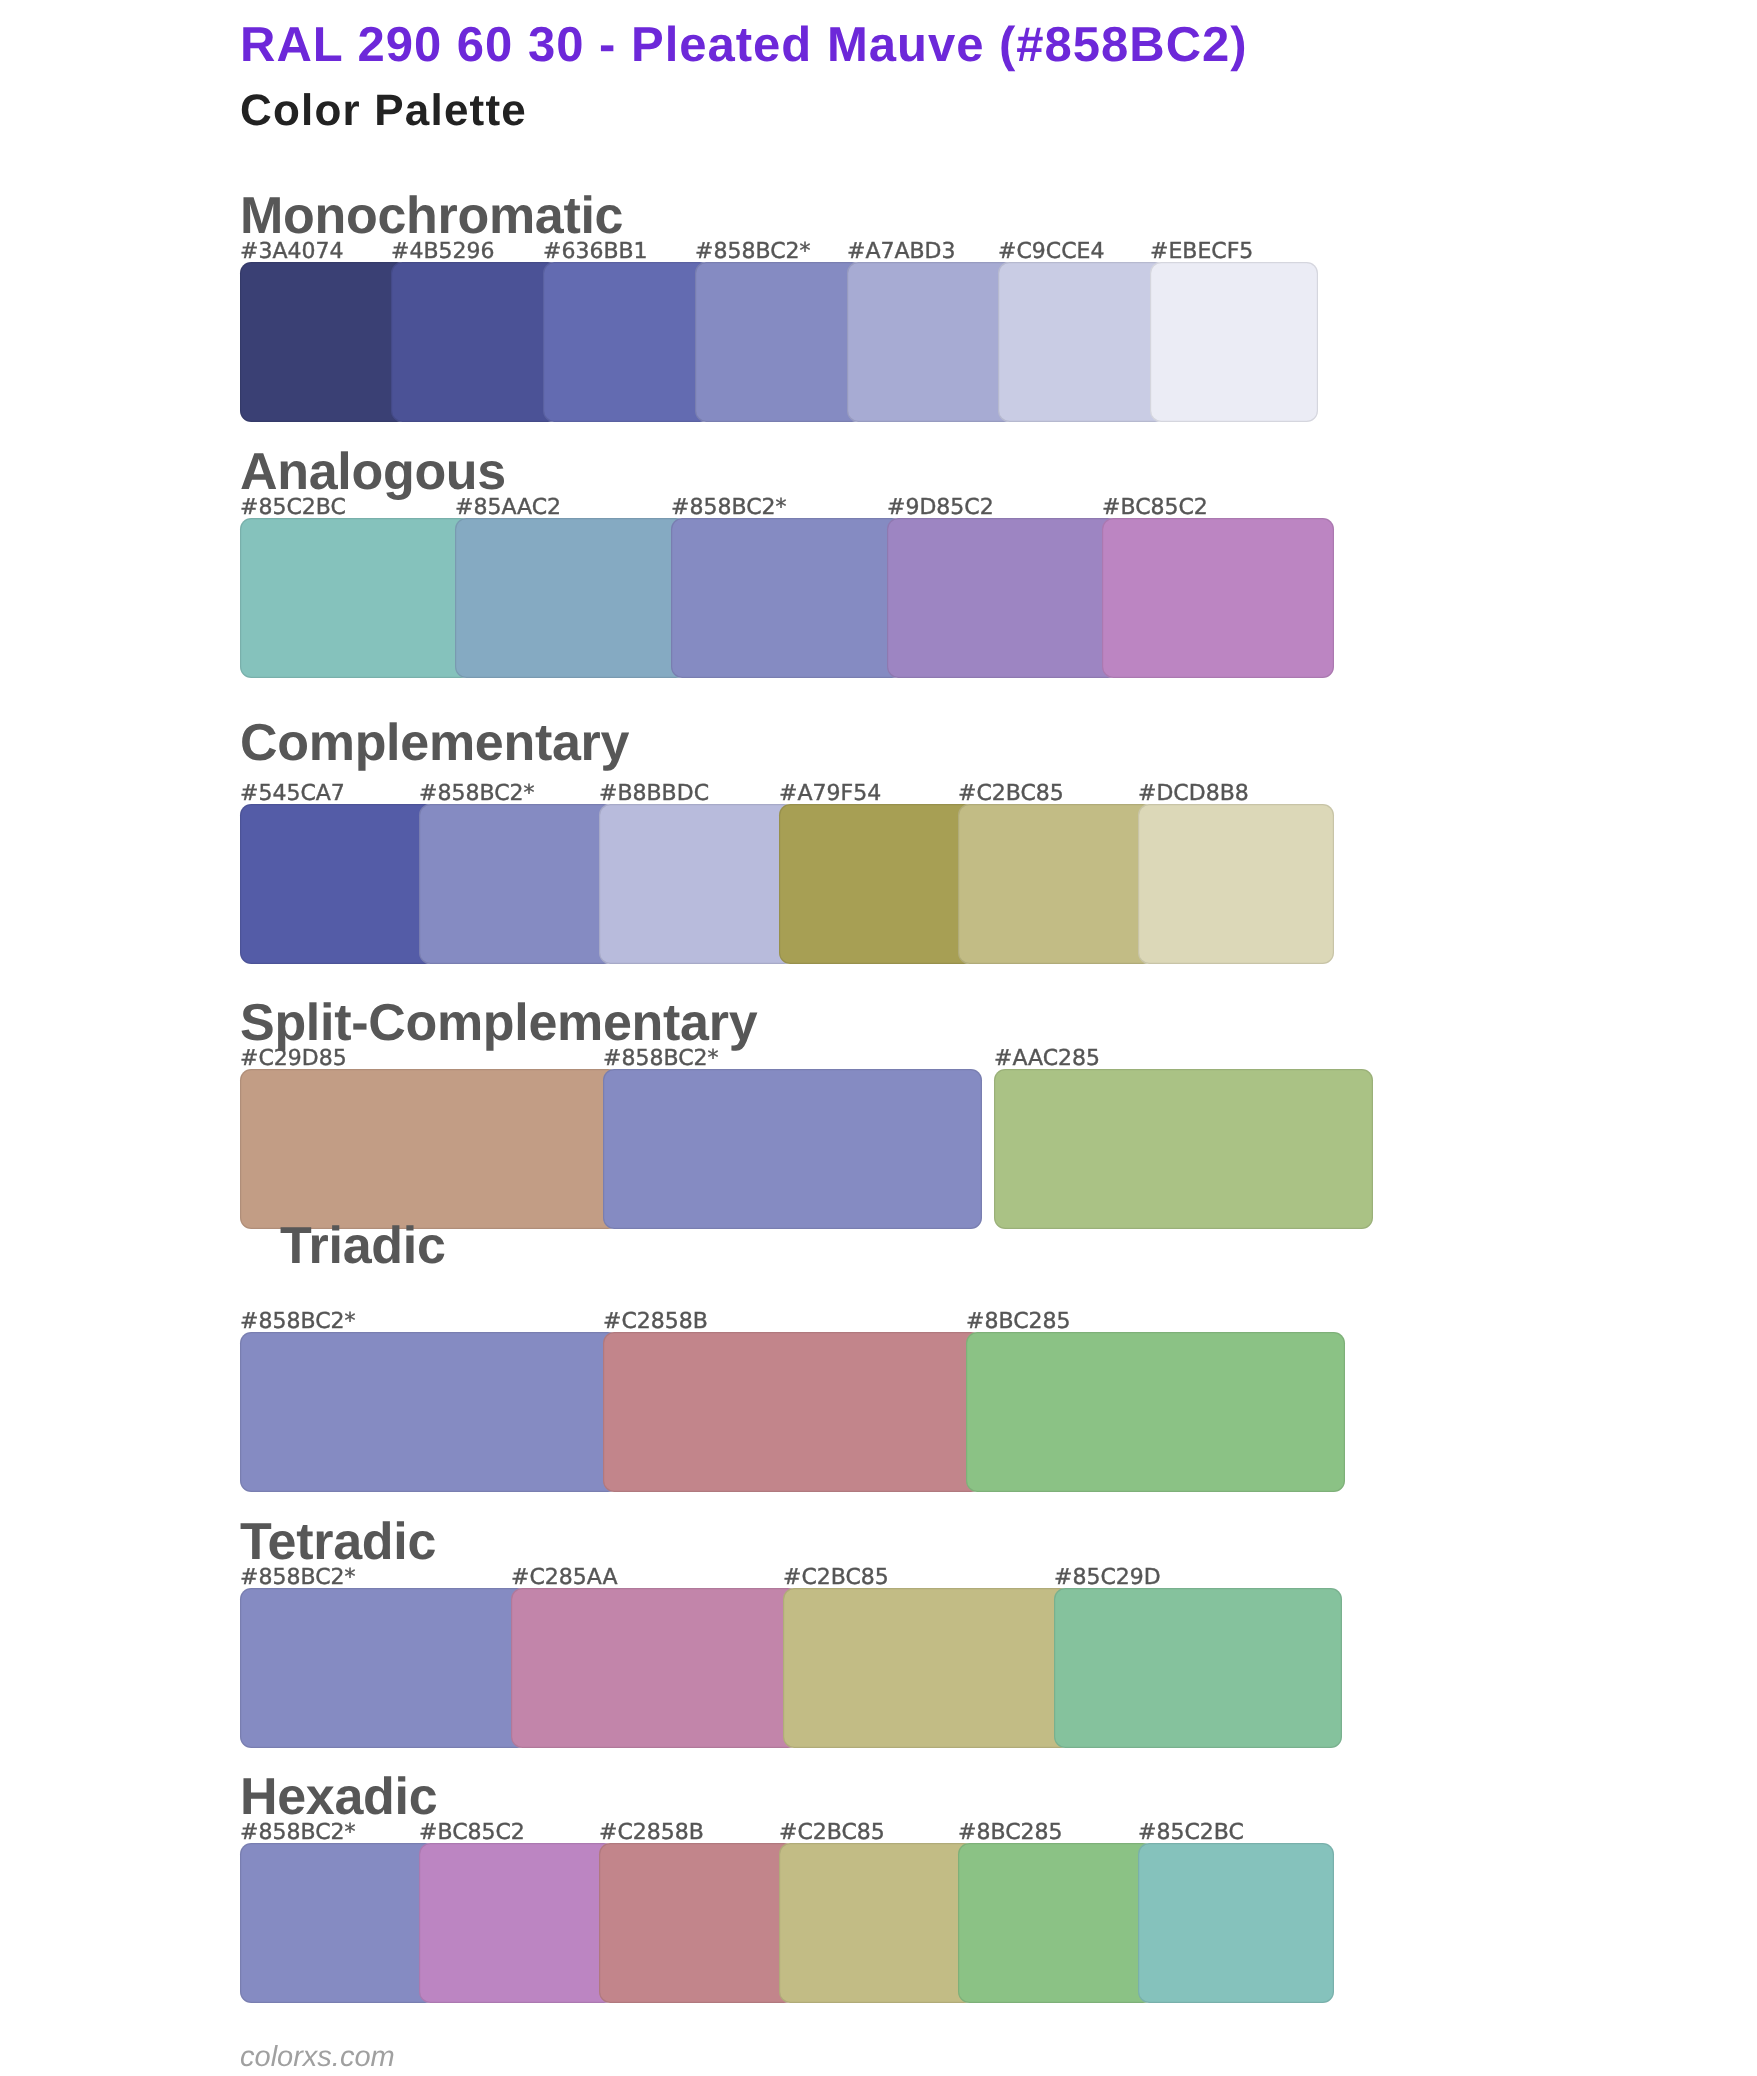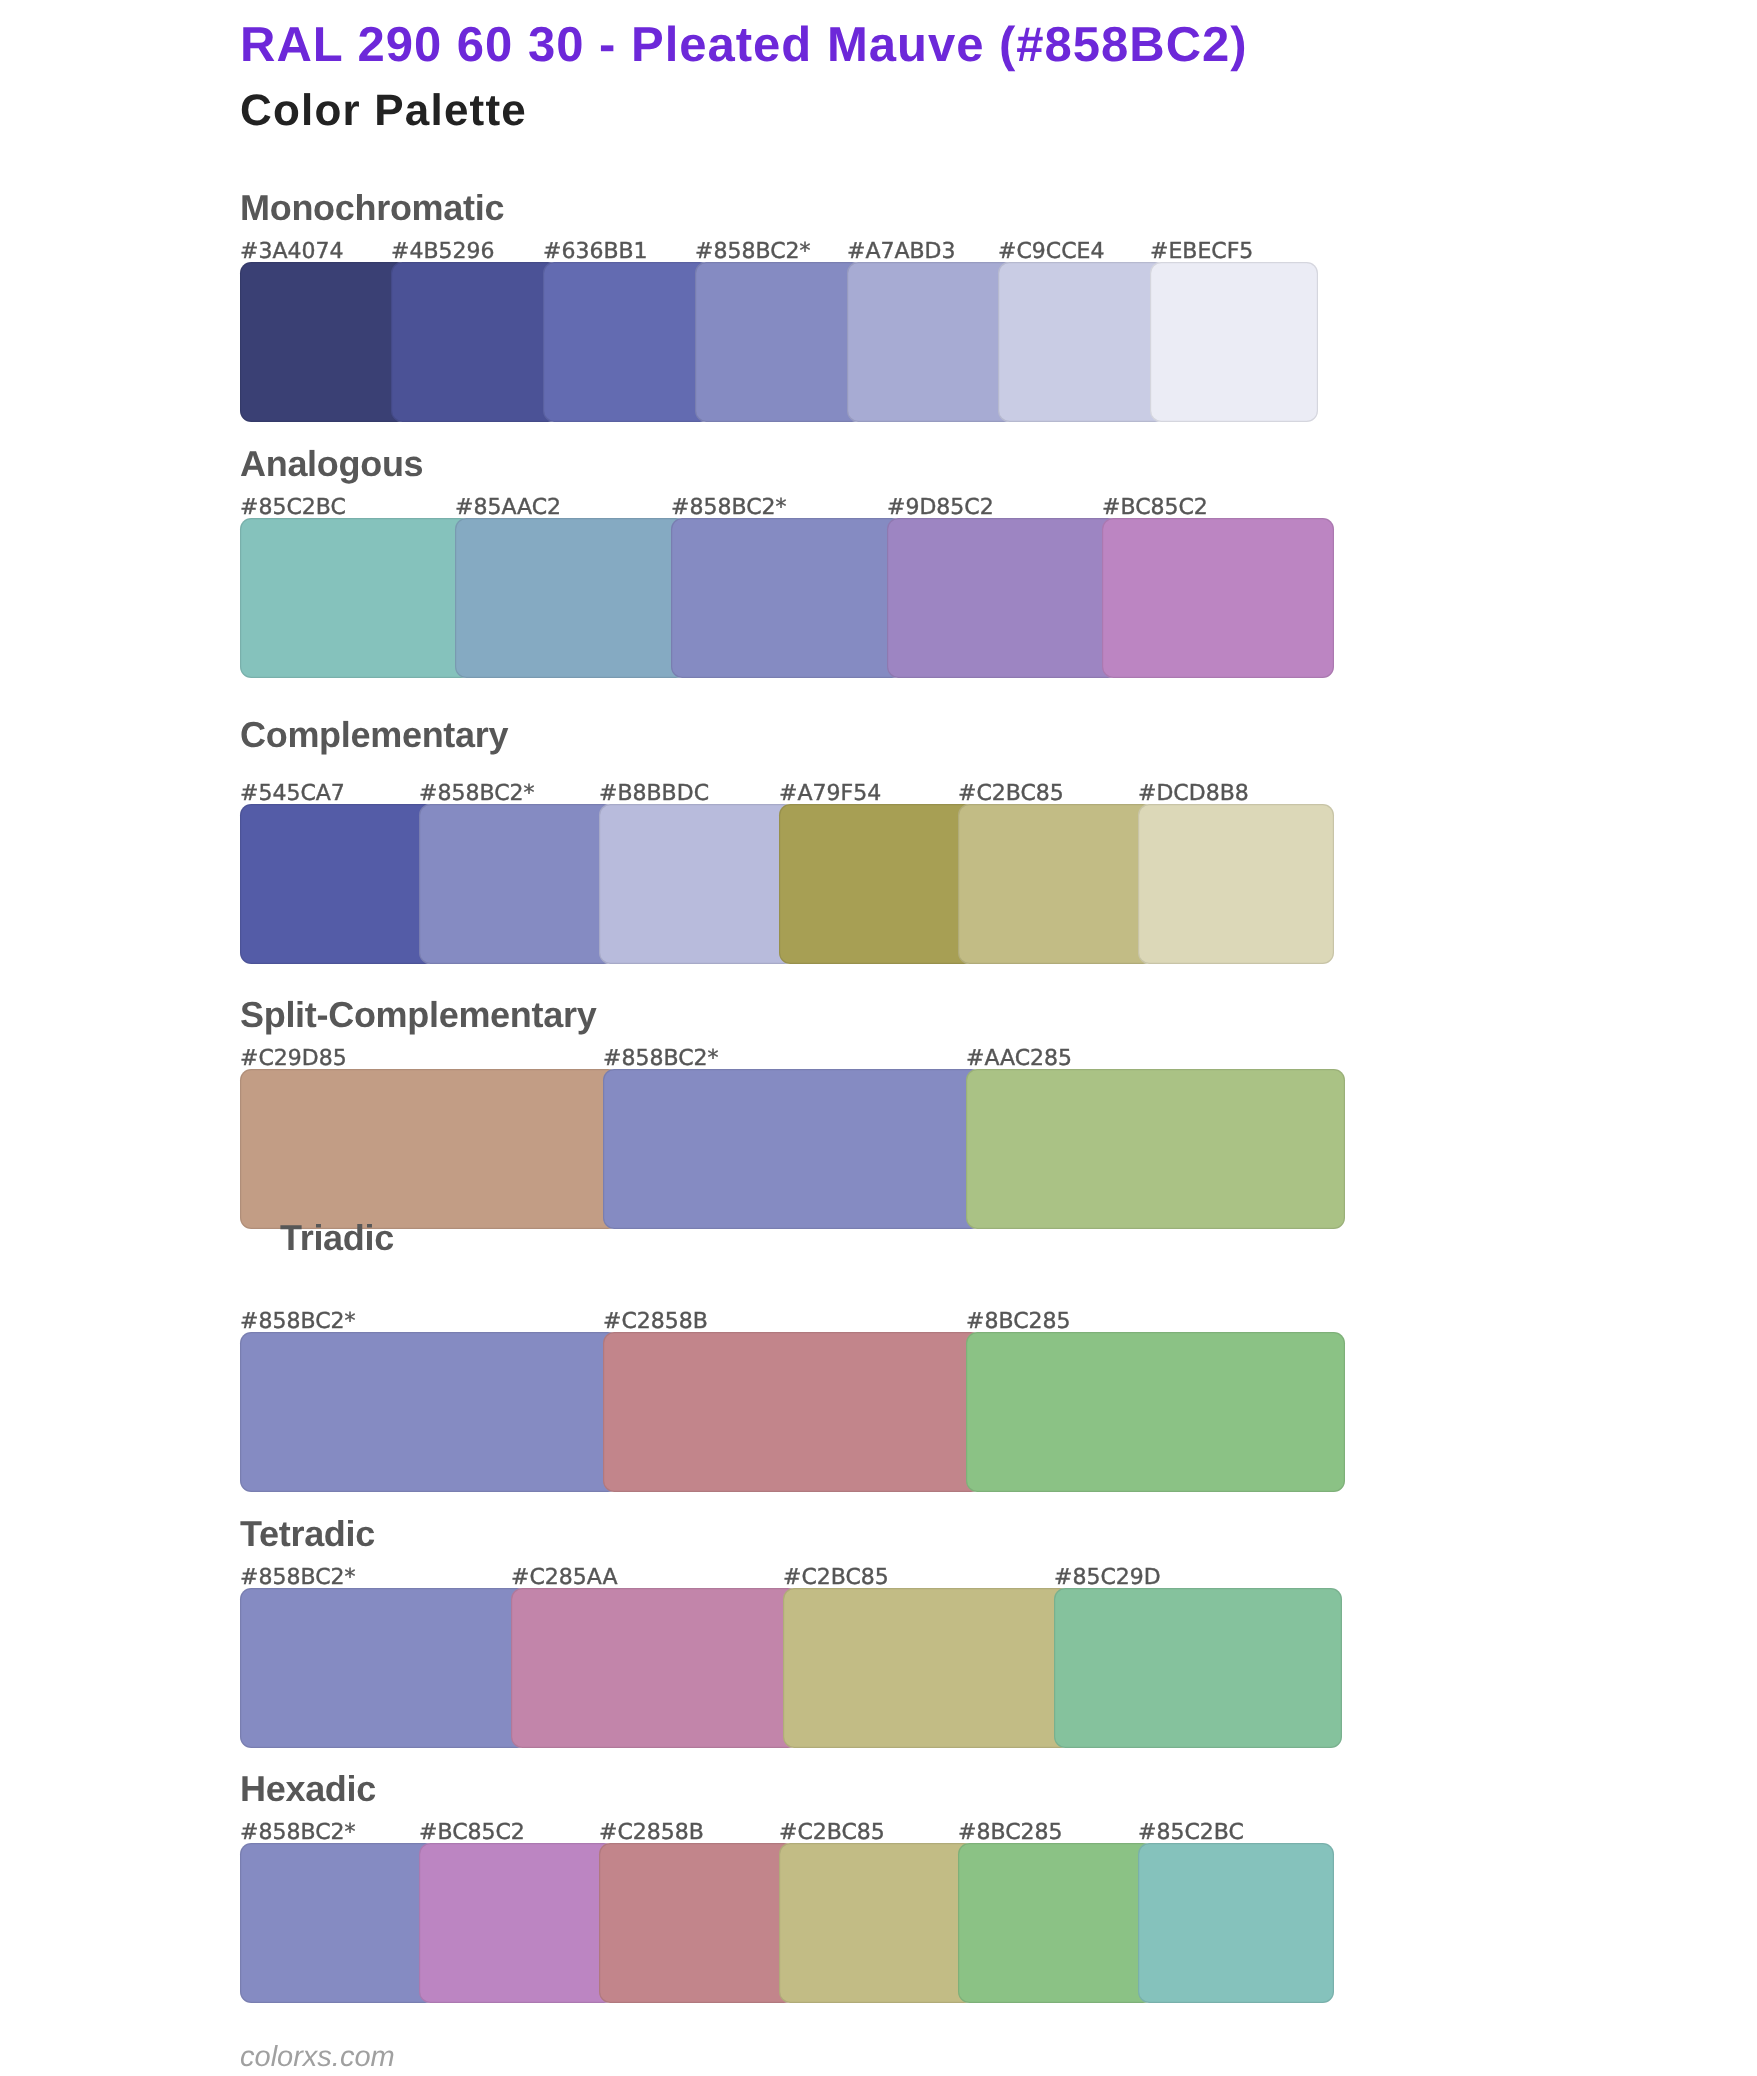--- a/index.html
+++ b/index.html
@@ -9,21 +9,21 @@
        font-family:"Liberation Sans",sans-serif;overflow:hidden;}
   #page{position:relative;width:1757px;height:2077px;background:#ffffff;}
 
   .page-title{position:absolute;left:240px;top:21px;margin:0;font-weight:bold;color:#6d28d9;
               font-size:49px;line-height:1;letter-spacing:1px;white-space:nowrap;}
   .page-subtitle{position:absolute;left:240px;top:89px;font-weight:bold;color:#222222;
                  font-size:44px;line-height:1;letter-spacing:1.2px;white-space:nowrap;}
 
   .palette-section{position:absolute;left:0;top:0;width:1757px;}
   .section-title{position:absolute;left:240px;margin:0;font-weight:bold;color:#575757;
-                 font-size:36px;letter-spacing:-0.3px;line-height:1;white-space:nowrap;}
+                 font-size:52px;letter-spacing:-0.3px;line-height:1;white-space:nowrap;}
   .swatch-row{position:absolute;left:0;top:0;width:1757px;height:160px;}
   .swatch-cell{position:absolute;top:0;height:160px;}
   .hexlabel{position:absolute;left:0px;top:-21px;font-size:22px;line-height:1;
             font-family:"DejaVu Sans",sans-serif;color:#555555;white-space:nowrap;
             -webkit-text-stroke:0.4px #555555;}
   .swatch{position:absolute;left:0;top:0;width:100%;height:160px;border-radius:11.2px;
           box-shadow:inset 0 0 0 1.2px rgba(0,0,0,0.09);}
 
   .site-footer{position:absolute;left:240px;top:2043px;font-size:29px;color:#a0a0a0;line-height:1;font-style:italic;}
 </style>
@@ -126,21 +126,21 @@
     <h2 class="section-title" style="top: 997px;">Split-Complementary</h2>
     <div class="swatch-row" style="top: 1069px; height: 160px;">
       <div class="swatch-cell" style="left: 240px; width: 379px; height: 160px; z-index: 0;">
         <span class="hexlabel">#C29D85</span>
         <div class="swatch" style="background-color: rgb(194, 157, 133); height: 160px;"></div>
       </div>
       <div class="swatch-cell" style="left: 603px; width: 379px; height: 160px; z-index: 1;">
         <span class="hexlabel">#858BC2*</span>
         <div class="swatch" style="background-color: rgb(133, 139, 194); height: 160px;"></div>
       </div>
-      <div class="swatch-cell" style="left: 966px; width: 379px; height: 136px; z-index: 2;">
+      <div class="swatch-cell" style="left: 994px; width: 379px; height: 136px; z-index: 2;">
         <span class="hexlabel">#AAC285</span>
         <div class="swatch" style="background-color: rgb(170, 194, 133); height: 160px;"></div>
       </div>
     </div>
   </section>
   <section class="palette-section">
     <h2 class="section-title" style="top: 1220px; margin-left: 40px;">Triadic</h2>
     <div class="swatch-row" style="top: 1332px; height: 160px;">
       <div class="swatch-cell" style="left: 240px; width: 379px; height: 160px; z-index: 0;">
         <span class="hexlabel">#858BC2*</span>

